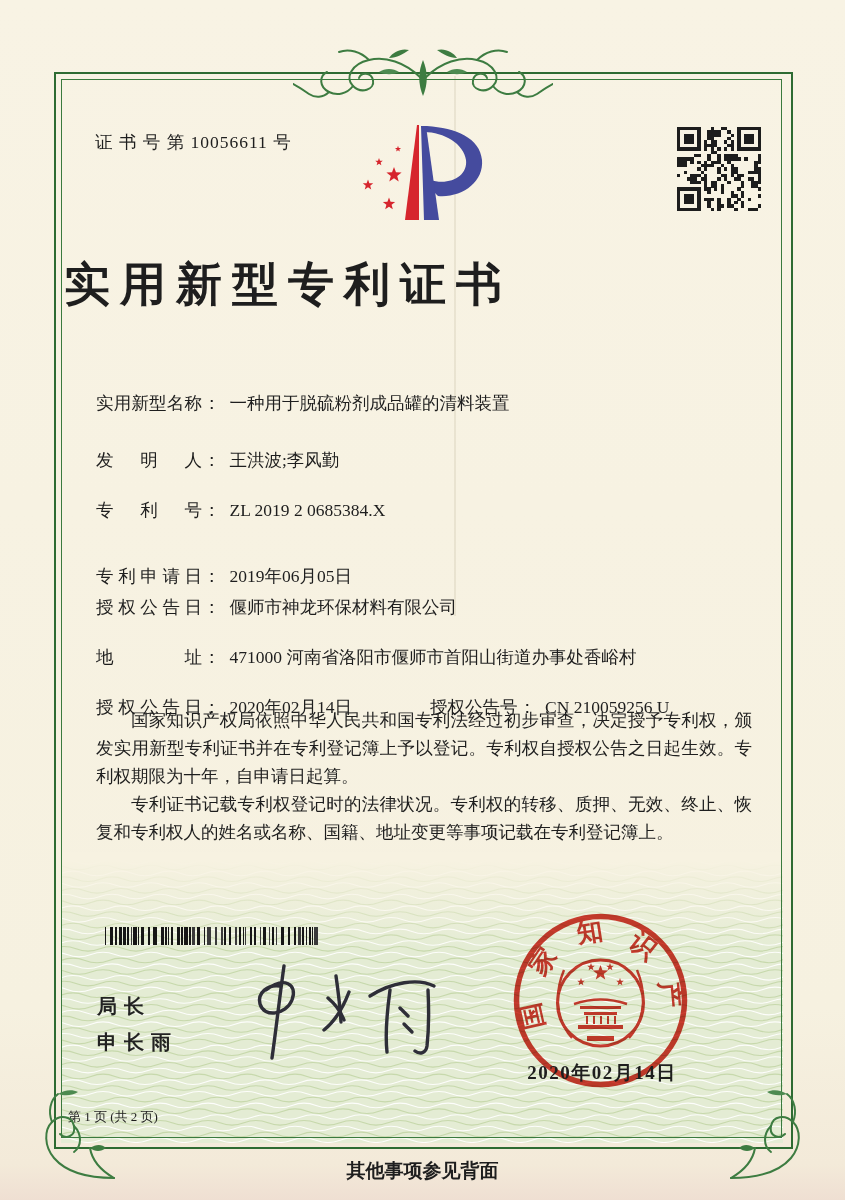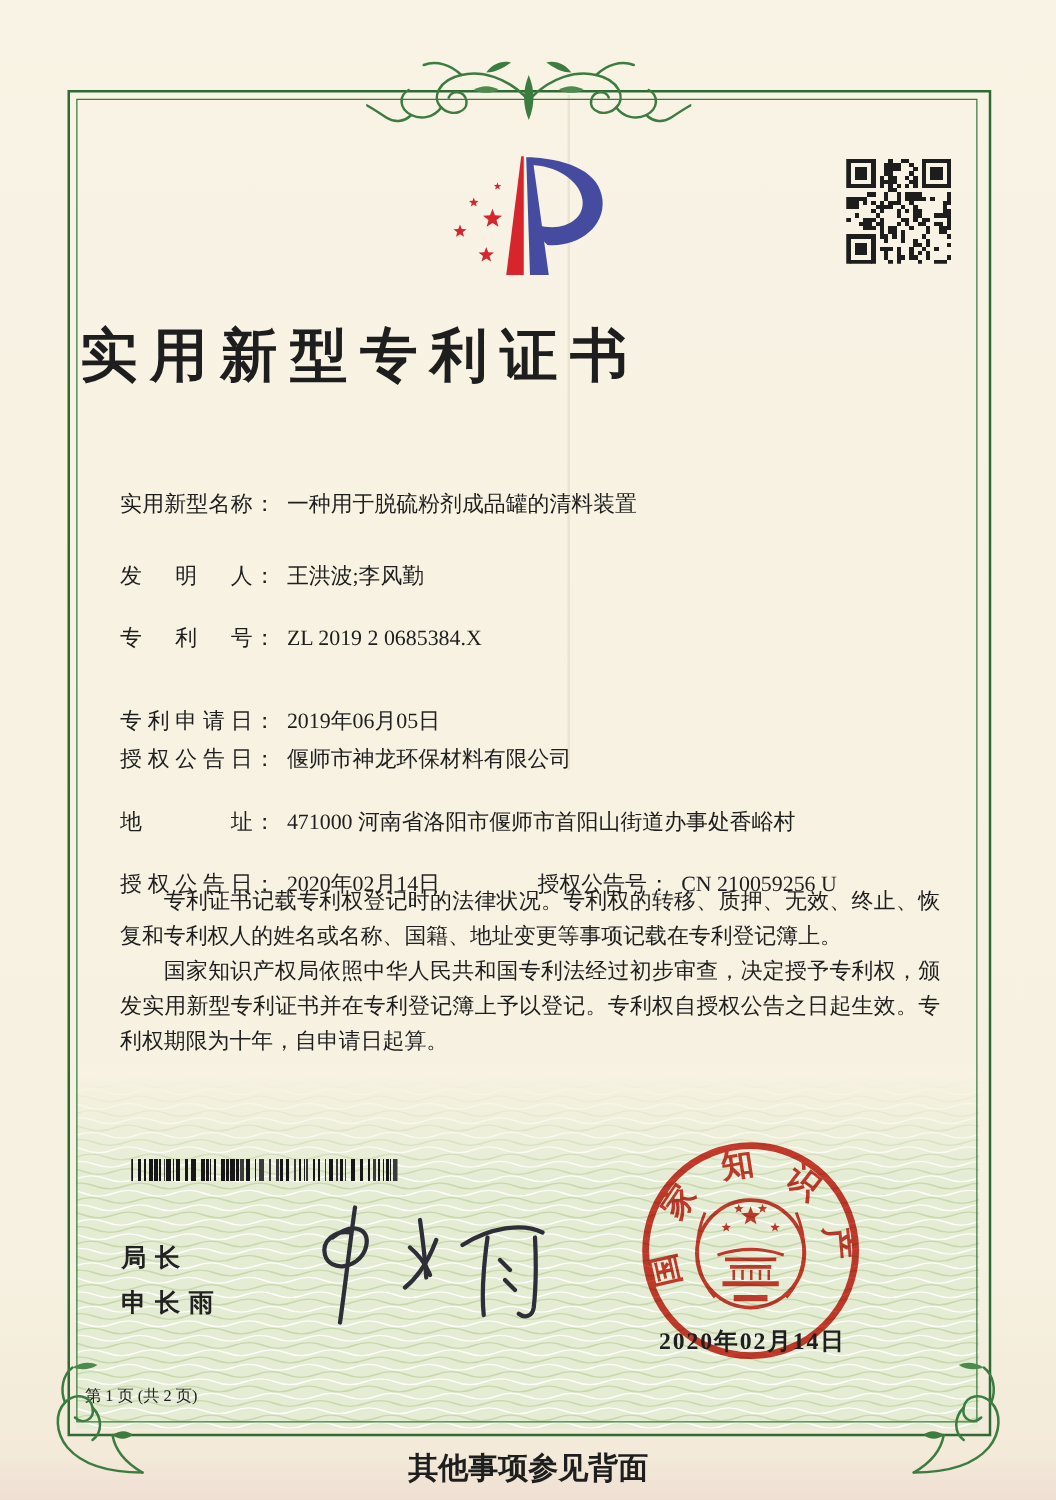--- a/index.html
+++ b/index.html
@@ -25,21 +25,21 @@
   .paras{position:absolute;left:96px;top:706px;width:656px;font-size:17.5px;line-height:28px;text-align:justify;z-index:2;}
   .paras p{margin:0;text-indent:2em;}
   .barcode{position:absolute;left:105px;top:927px;width:213px;height:18px;z-index:2;}
   .signer{position:absolute;left:97px;z-index:2;font-family:Liberation Mono, monospace;font-weight:600;font-size:20px;letter-spacing:7px;color:#222;}
   .signer.t1{top:993px;}
   .signer.t2{top:1029px;}
   .signature{position:absolute;left:232px;top:960px;width:215px;height:100px;z-index:2;}
   .seal{position:absolute;left:508px;top:908px;width:185px;height:185px;z-index:2;mix-blend-mode:multiply;opacity:.95;}
   .seal-date{position:absolute;left:512px;top:1060px;width:180px;text-align:center;font-size:19px;font-weight:600;letter-spacing:1.5px;z-index:2;}
   .page-ind{position:absolute;left:68px;top:1108px;width:735px;text-align:left;font-size:13px;z-index:2;}
-  .back-note{position:absolute;left:0;top:1158px;width:845px;text-align:center;font-size:24px;font-weight:700;z-index:2;}
+  .back-note{position:absolute;left:0;top:1158px;width:845px;text-align:center;font-size:19px;font-weight:700;z-index:2;}
   .flourish{position:absolute;left:293px;top:44px;width:260px;height:58px;z-index:4;}
   .corner{position:absolute;top:1086px;width:82px;height:96px;z-index:4;}
   .corner.bl{left:38px;}
   .corner.br{left:725px;}
 </style>
 </head>
 <body>
 
 <div id="cert">
 
@@ -140,20 +140,21 @@
     <g transform="translate(82,0) scale(-1,1)" stroke="#3d7c41" fill="none" stroke-width="2" stroke-linecap="round">
       <path d="M76,92 C50,92 28,86 16,72 C6,60 6,44 14,36 C22,28 34,30 36,40 C38,50 28,54 22,48"></path>
       <path d="M14,36 C10,26 12,14 20,8"></path>
       <path d="M36,40 C44,48 44,60 36,66"></path>
       <path d="M76,92 C62,84 54,74 52,62"></path>
       <path d="M52,62 C58,58 64,58 68,62 C63,66 57,66 52,62 Z" fill="#3d7c41" stroke="none"></path>
       <path d="M20,8 C26,4 34,3 40,6 C34,10 26,10 20,8 Z" fill="#4c8a50" stroke="none"></path>
     </g>
   </svg>
 
+  <div class="cert-no">证 书 号 第 10056611 号</div>
 
   <svg class="logo" viewBox="0 0 136 106">
     <g fill="#454b9e">
       <path d="M63,2 L69,2 C98,4 122,14 124,36 C126,58 104,74 80,72 L74,66 L72,56 C92,62 110,52 108,36 C106,20 86,8 66,8 Z"></path>
       <path d="M63,2 L68,2 L81,96 L66,96 Z"></path>
     </g>
     <path d="M59,1 L61,1 L61,96 L47,96 Z" fill="#d6252d"></path>
     <g id="logo-stars" fill="#d6252d">
         <polygon points="40.00,21.80 40.79,23.91 43.04,24.01 41.28,25.42 41.88,27.59 40.00,26.34 38.12,27.59 38.72,25.42 36.96,24.01 39.21,23.91"></polygon>
         <polygon points="21.00,34.00 21.99,36.64 24.80,36.76 22.60,38.52 23.35,41.24 21.00,39.68 18.65,41.24 19.40,38.52 17.20,36.76 20.01,36.64"></polygon>
@@ -452,22 +453,22 @@
     <div class="row" style="top:541px"><span class="lbl">专利申请日</span><span class="colon">：</span><span class="val">2019年06月05日</span></div>
     <div class="row" style="top:572px"><span class="lbl">授权公告日</span><span class="colon">：</span><span class="val">偃师市神龙环保材料有限公司</span></div>
     <div class="row" style="top:622px"><span class="lbl">地址</span><span class="colon">：</span><span class="val">471000 河南省洛阳市偃师市首阳山街道办事处香峪村</span></div>
     <div class="row row2col" style="top:672px">
       <span><span class="lbl">授权公告日</span><span class="colon">：</span><span class="val">2020年02月14日</span></span>
       <span class="grp2"><span class="lbl">授权公告号</span><span class="colon">：</span><span class="val">CN 210059256 U</span></span>
     </div>
   </div>
 
   <div class="paras">
+    <p>国家知识产权局依照中华人民共和国专利法经过初步审查，决定授予专利权，颁发实用新型专利证书并在专利登记簿上予以登记。专利权自授权公告之日起生效。专利权期限为十年，自申请日起算。</p>
     <p>专利证书记载专利权登记时的法律状况。专利权的转移、质押、无效、终止、恢复和专利权人的姓名或名称、国籍、地址变更等事项记载在专利登记簿上。</p>
-    <p>国家知识产权局依照中华人民共和国专利法经过初步审查，决定授予专利权，颁发实用新型专利证书并在专利登记簿上予以登记。专利权自授权公告之日起生效。专利权期限为十年，自申请日起算。</p>
   </div>
 
   <div class="barcode">
     <svg id="barcode-svg" width="213" height="18" viewBox="0 0 213 18" shape-rendering="crispEdges">
         <rect x="0" y="0" width="1" height="18" fill="#161616"></rect>
         <rect x="5" y="0" width="3" height="18" fill="#161616"></rect>
         <rect x="10" y="0" width="2" height="18" fill="#161616"></rect>
         <rect x="14" y="0" width="3" height="18" fill="#161616"></rect>
         <rect x="18" y="0" width="3" height="18" fill="#161616"></rect>
         <rect x="22" y="0" width="2" height="18" fill="#161616"></rect>

